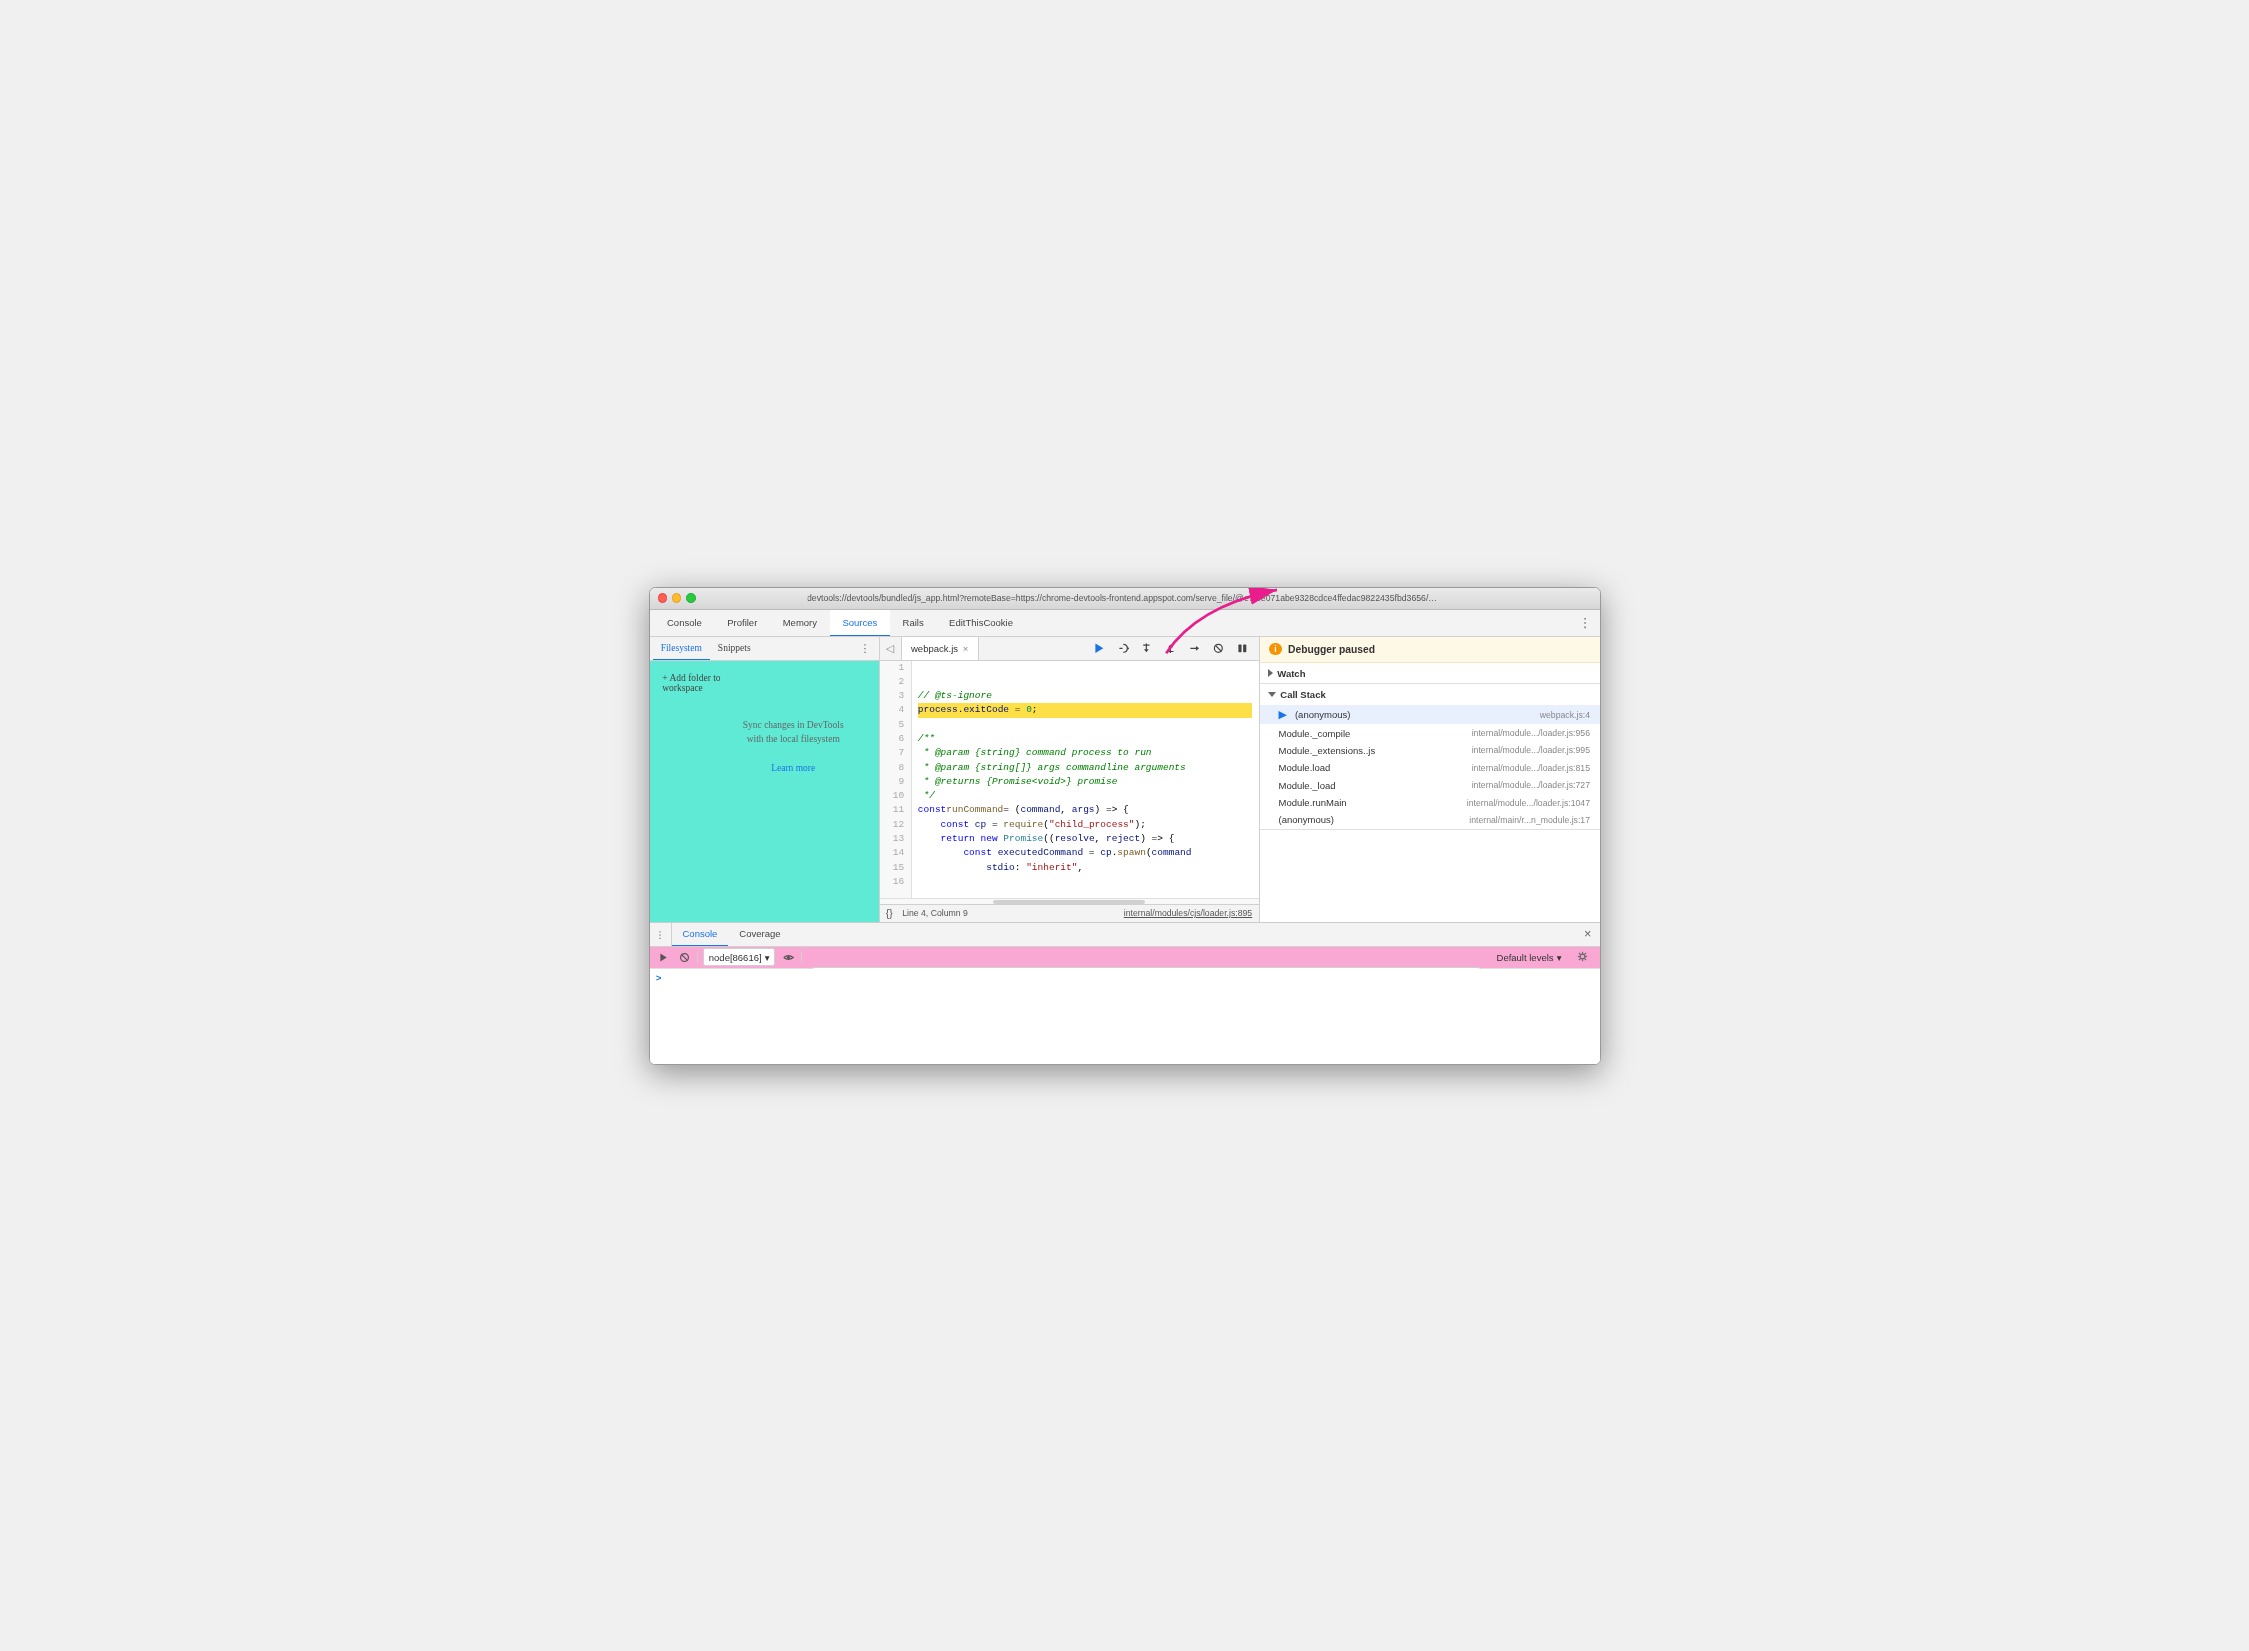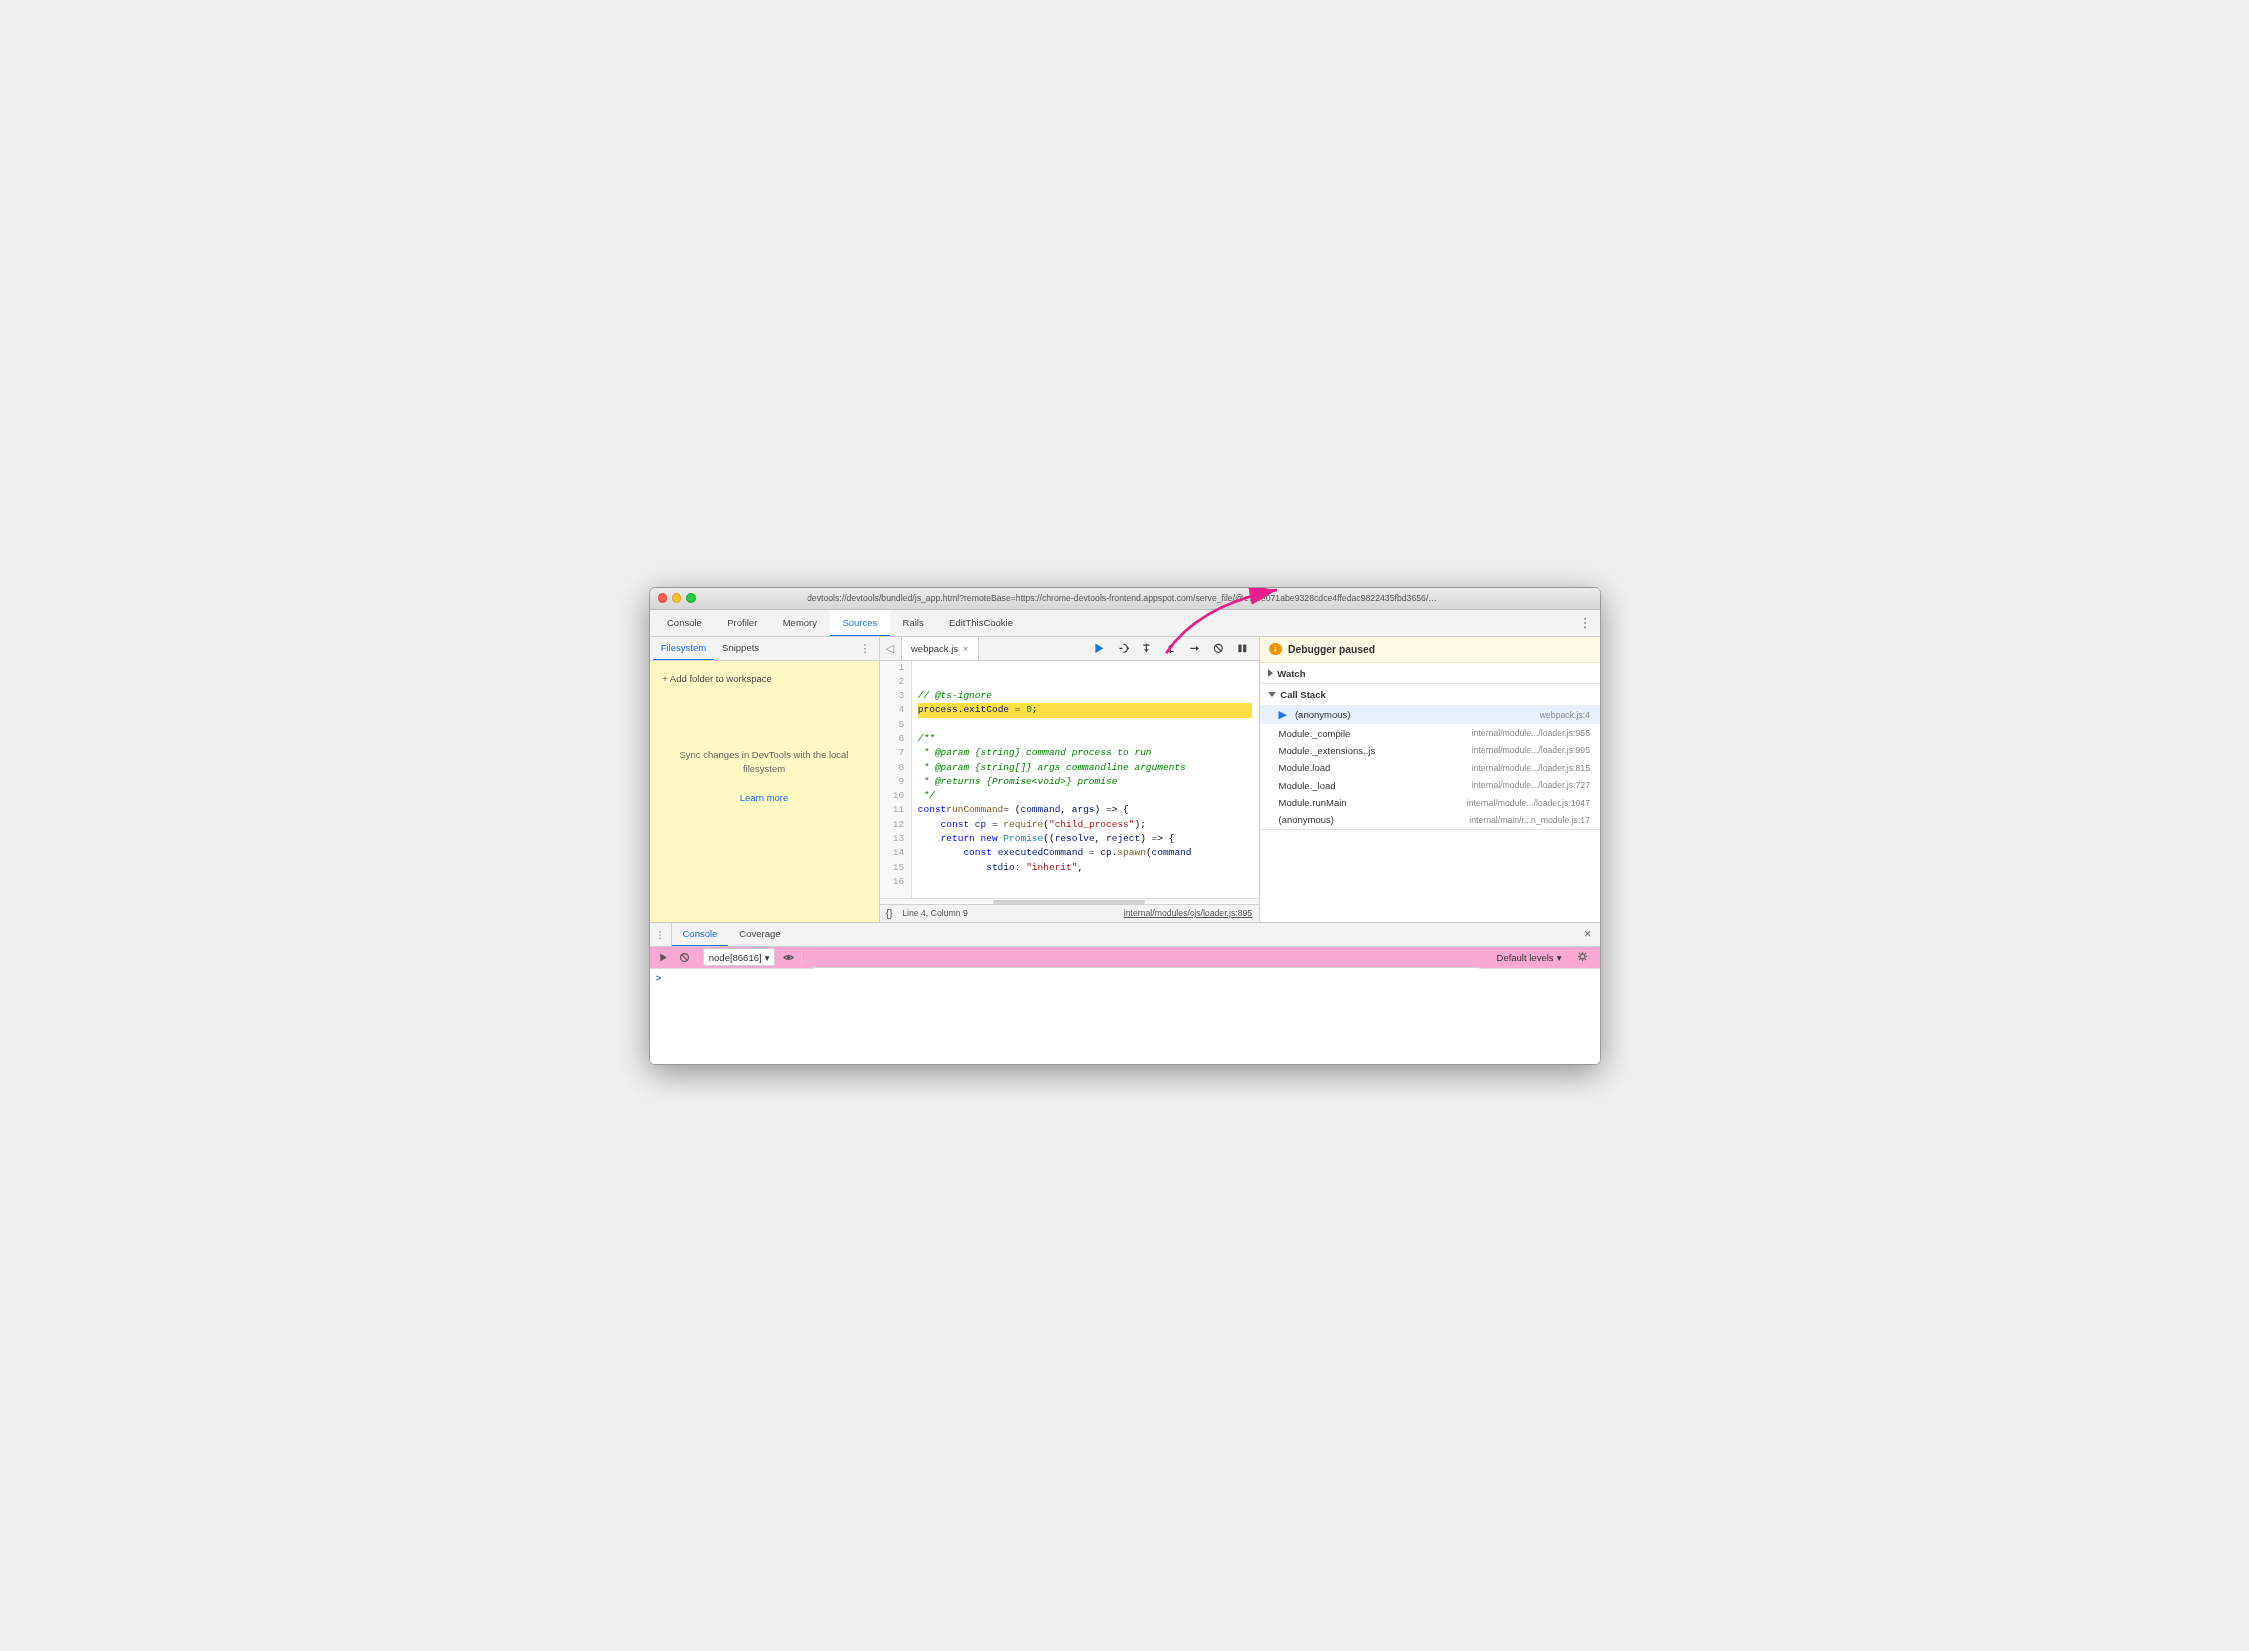--- a/index.html
+++ b/index.html
@@ -93,21 +93,22 @@
       display: flex;
       height: 286px;
       border-bottom: 0.8px solid #ccc;
     }
     
     .sources-sidebar {
       width: 230px;
       border-right: 0.8px solid #d0d0d0;
       display: flex;
       flex-direction: column;
-      background: #fef9c3;
+      background: #5eead4;
+      font-family: Liberation Serif, serif;
     }
     .sources-sidebar-tabs {
       display: flex;
       align-items: center;
       border-bottom: 0.8px solid #d0d0d0;
       height: 24px;
       background: #f3f3f3;
       padding: 0 3.2px;
     }
     .sidebar-tab {
@@ -127,21 +128,21 @@
     .sidebar-tab-more {
       margin-left: auto;
       cursor: pointer;
       padding: 0 4.8px;
       font-size: 11px;
       color: #666;
     }
     .sidebar-content {
       flex: 1;
       display: flex;
-      flex-direction: column;
+      flex-direction: row;
       align-items: flex-start;
       padding: 9.5px 12.7px;
     }
     .add-folder-btn {
       display: flex;
       align-items: center;
       gap: 3.2px;
       color: #444;
       font-size: 9.5px;
       cursor: pointer;

